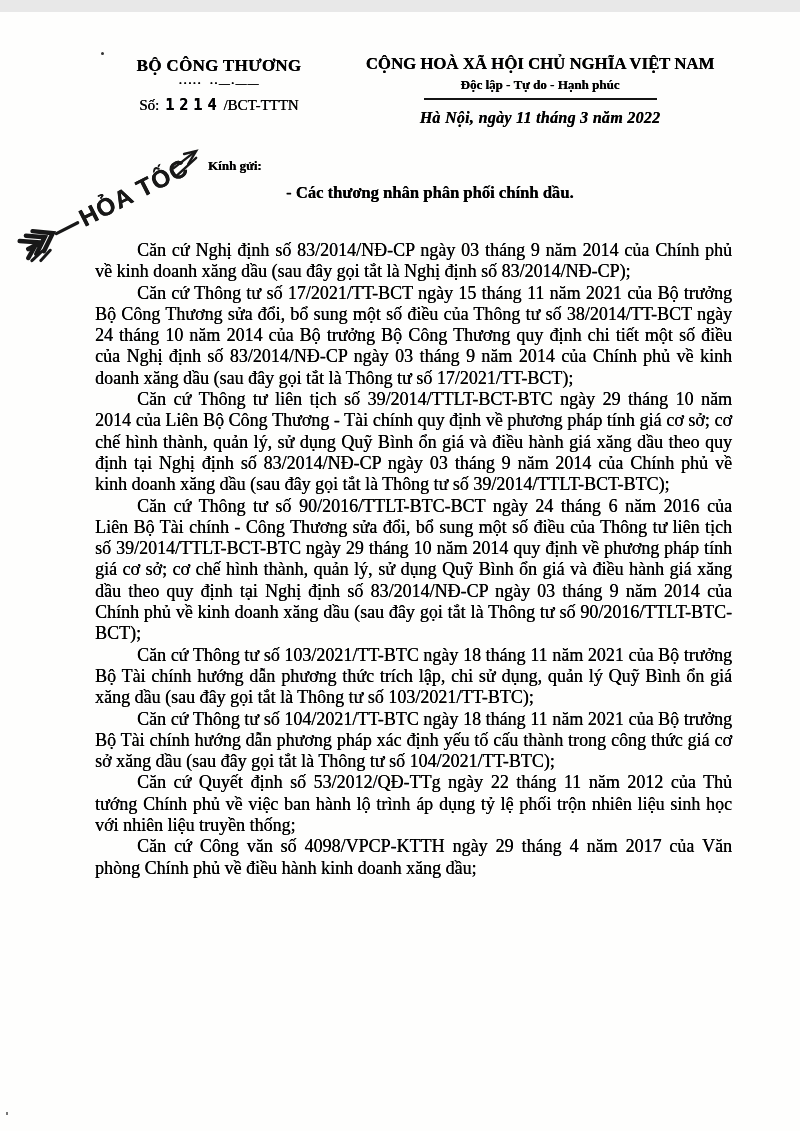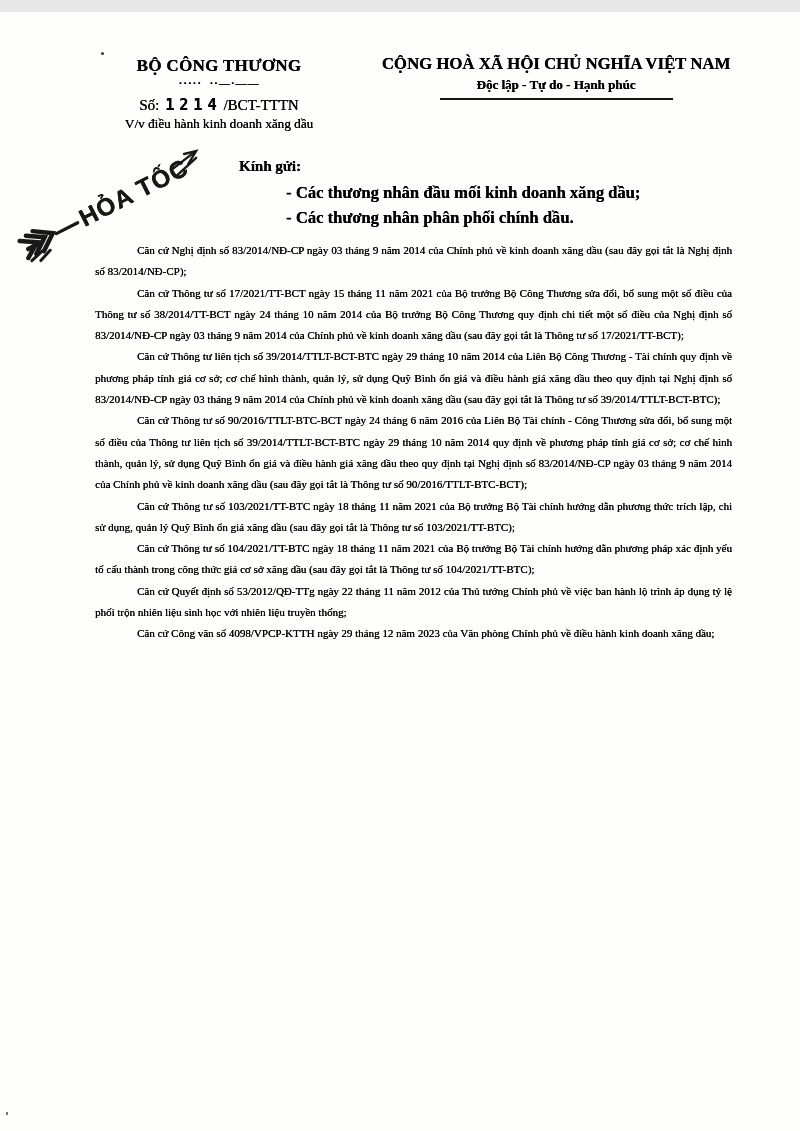--- a/index.html
+++ b/index.html
@@ -37,78 +37,78 @@
   .doc-number { margin-top: 8px; font-size: 15px; white-space: nowrap; }
   .stamp-num {
     font-family: "DejaVu Sans Mono", monospace;
     font-size: 15px; font-weight: bold; letter-spacing: 5px;
     margin: 0 2px 0 6px;
   }
   .subject { font-size: 13.2px; margin-top: 2px; white-space: nowrap; }
 
   
   .hdr-right {
-    position: absolute; left: 380px; top: 42px; width: 352px;
+    position: absolute; left: 364px; top: 42px; width: 352px;
     text-align: center;
   }
   .motto1 { font-weight: bold; font-size: 16.8px; white-space: nowrap; }
   .motto2 { font-weight: bold; font-size: 13px; margin-top: 3px; }
   .motto-underline {
     width: 233px; height: 0; border-top: 2px solid #141414;
     margin: 5px auto 0 auto;
   }
   .place-date {
     font-style: italic; font-weight: bold; font-size: 16px; margin-top: 9px;
     letter-spacing: 0.3px;
   }
 
   
   .stamp { position: absolute; left: 8px; top: 130px; width: 230px; height: 135px; }
   .stamp svg { width: 100%; height: 100%; }
 
   
   .salutation {
-    position: absolute; left: 239px; top: 146px;
-    font-weight: bold; font-size: 15px;
+    position: absolute; left: 208px; top: 146px;
+    font-weight: bold; font-size: 13px;
   }
   .recipients {
     position: absolute; left: 286px; top: 169px;
     font-weight: bold; font-size: 16.6px; line-height: 24.5px;
     white-space: nowrap;
   }
 
   
   .body {
     position: absolute; left: 95px; top: 228px; width: 637px;
-    font-size: 11px; line-height: 21.3px;
+    font-size: 18px; line-height: 21.3px;
     text-align: justify;
   }
   .para { text-indent: 42px; }
 </style>
 </head>
 <body>
 
 <div class="page">
 
   <div class="speck"></div>
   <div class="speck2"></div>
 
   <div class="hdr-left">
     <div class="issuer">BỘ CÔNG THƯƠNG</div>
     <div class="issuer-divider">·····  ··—·——</div>
     <div class="doc-number">
       <span>Số:</span><span class="stamp-num">1214</span><span>/BCT-TTTN</span>
     </div>
-    <div class="subject">V/v điều hành kinh doanh xăng dầu</div>
   </div>
 
   <div class="hdr-right">
     <div class="motto1">CỘNG HOÀ XÃ HỘI CHỦ NGHĨA VIỆT NAM</div>
     <div class="motto2">Độc lập - Tự do - Hạnh phúc</div>
     <div class="motto-underline"></div>
+    <div class="place-date">Hà Nội, ngày 11 tháng 3 năm 2022</div>
   </div>
 
   <div class="stamp">
     <svg viewBox="0 0 230 135">
       <g transform="translate(14 108) rotate(-27)" stroke="#181818" fill="none" stroke-linecap="round">
 
         <path d="M2 -9 l15 9 l-15 10 M10 -11 l16 10 l-15 11 M18 -12 l17 11 l-16 12 M6 2 l12 0" stroke-width="4.5"></path>
         <path d="M4 14 l14 -4 M12 18 l13 -5" stroke-width="3"></path>
 
         <line x1="38" y1="1" x2="62" y2="1" stroke-width="3.2"></line>
@@ -116,28 +116,27 @@
         <text x="66" y="8" font-family="Liberation Sans, sans-serif" font-size="24.5" font-weight="bold" letter-spacing="1" fill="#181818" stroke="none">HỎA TỐC</text>
 
         <path d="M172 -4 l26 -5 M172 4 l25 -7" stroke-width="2.4"></path>
         <path d="M188 -12 l12 3 l-13 8" stroke-width="2.4"></path>
       </g>
     </svg>
   </div>
 
   <div class="salutation">Kính gửi:</div>
   <div class="recipients">
-      <div class="recipient">- Các thương nhân đầu mối kinh doanh xăng dầu;</div>
       <div class="recipient">- Các thương nhân phân phối chính dầu.</div>
     </div>
 
   <div class="body">
       <div class="para">Căn cứ Nghị định số 83/2014/NĐ-CP ngày 03 tháng 9 năm 2014 của Chính phủ về kinh doanh xăng dầu (sau đây gọi tắt là Nghị định số 83/2014/NĐ-CP);</div>
       <div class="para">Căn cứ Thông tư số 17/2021/TT-BCT ngày 15 tháng 11 năm 2021 của Bộ trưởng Bộ Công Thương sửa đổi, bổ sung một số điều của Thông tư số 38/2014/TT-BCT ngày 24 tháng 10 năm 2014 của Bộ trưởng Bộ Công Thương quy định chi tiết một số điều của Nghị định số 83/2014/NĐ-CP ngày 03 tháng 9 năm 2014 của Chính phủ về kinh doanh xăng dầu (sau đây gọi tắt là Thông tư số 17/2021/TT-BCT);</div>
       <div class="para">Căn cứ Thông tư liên tịch số 39/2014/TTLT-BCT-BTC ngày 29 tháng 10 năm 2014 của Liên Bộ Công Thương - Tài chính quy định về phương pháp tính giá cơ sở; cơ chế hình thành, quản lý, sử dụng Quỹ Bình ổn giá và điều hành giá xăng dầu theo quy định tại Nghị định số 83/2014/NĐ-CP ngày 03 tháng 9 năm 2014 của Chính phủ về kinh doanh xăng dầu (sau đây gọi tắt là Thông tư số 39/2014/TTLT-BCT-BTC);</div>
       <div class="para">Căn cứ Thông tư số 90/2016/TTLT-BTC-BCT ngày 24 tháng 6 năm 2016 của Liên Bộ Tài chính - Công Thương sửa đổi, bổ sung một số điều của Thông tư liên tịch số 39/2014/TTLT-BCT-BTC ngày 29 tháng 10 năm 2014 quy định về phương pháp tính giá cơ sở; cơ chế hình thành, quản lý, sử dụng Quỹ Bình ổn giá và điều hành giá xăng dầu theo quy định tại Nghị định số 83/2014/NĐ-CP ngày 03 tháng 9 năm 2014 của Chính phủ về kinh doanh xăng dầu (sau đây gọi tắt là Thông tư số 90/2016/TTLT-BTC-BCT);</div>
       <div class="para">Căn cứ Thông tư số 103/2021/TT-BTC ngày 18 tháng 11 năm 2021 của Bộ trưởng Bộ Tài chính hướng dẫn phương thức trích lập, chi sử dụng, quản lý Quỹ Bình ổn giá xăng dầu (sau đây gọi tắt là Thông tư số 103/2021/TT-BTC);</div>
       <div class="para">Căn cứ Thông tư số 104/2021/TT-BTC ngày 18 tháng 11 năm 2021 của Bộ trưởng Bộ Tài chính hướng dẫn phương pháp xác định yếu tố cấu thành trong công thức giá cơ sở xăng dầu (sau đây gọi tắt là Thông tư số 104/2021/TT-BTC);</div>
       <div class="para">Căn cứ Quyết định số 53/2012/QĐ-TTg  ngày 22 tháng 11 năm 2012 của Thủ tướng Chính phủ về việc ban hành lộ trình áp dụng tỷ lệ phối trộn nhiên liệu sinh học với nhiên liệu truyền thống;</div>
-      <div class="para">Căn cứ Công văn số 4098/VPCP-KTTH ngày 29 tháng 12 năm 2023 của Văn phòng Chính phủ về điều hành kinh doanh xăng dầu;</div>
+      <div class="para">Căn cứ Công văn số 4098/VPCP-KTTH ngày 29 tháng 4 năm 2017 của Văn phòng Chính phủ về điều hành kinh doanh xăng dầu;</div>
     </div>
 
 </div>
 
 </body></html>

